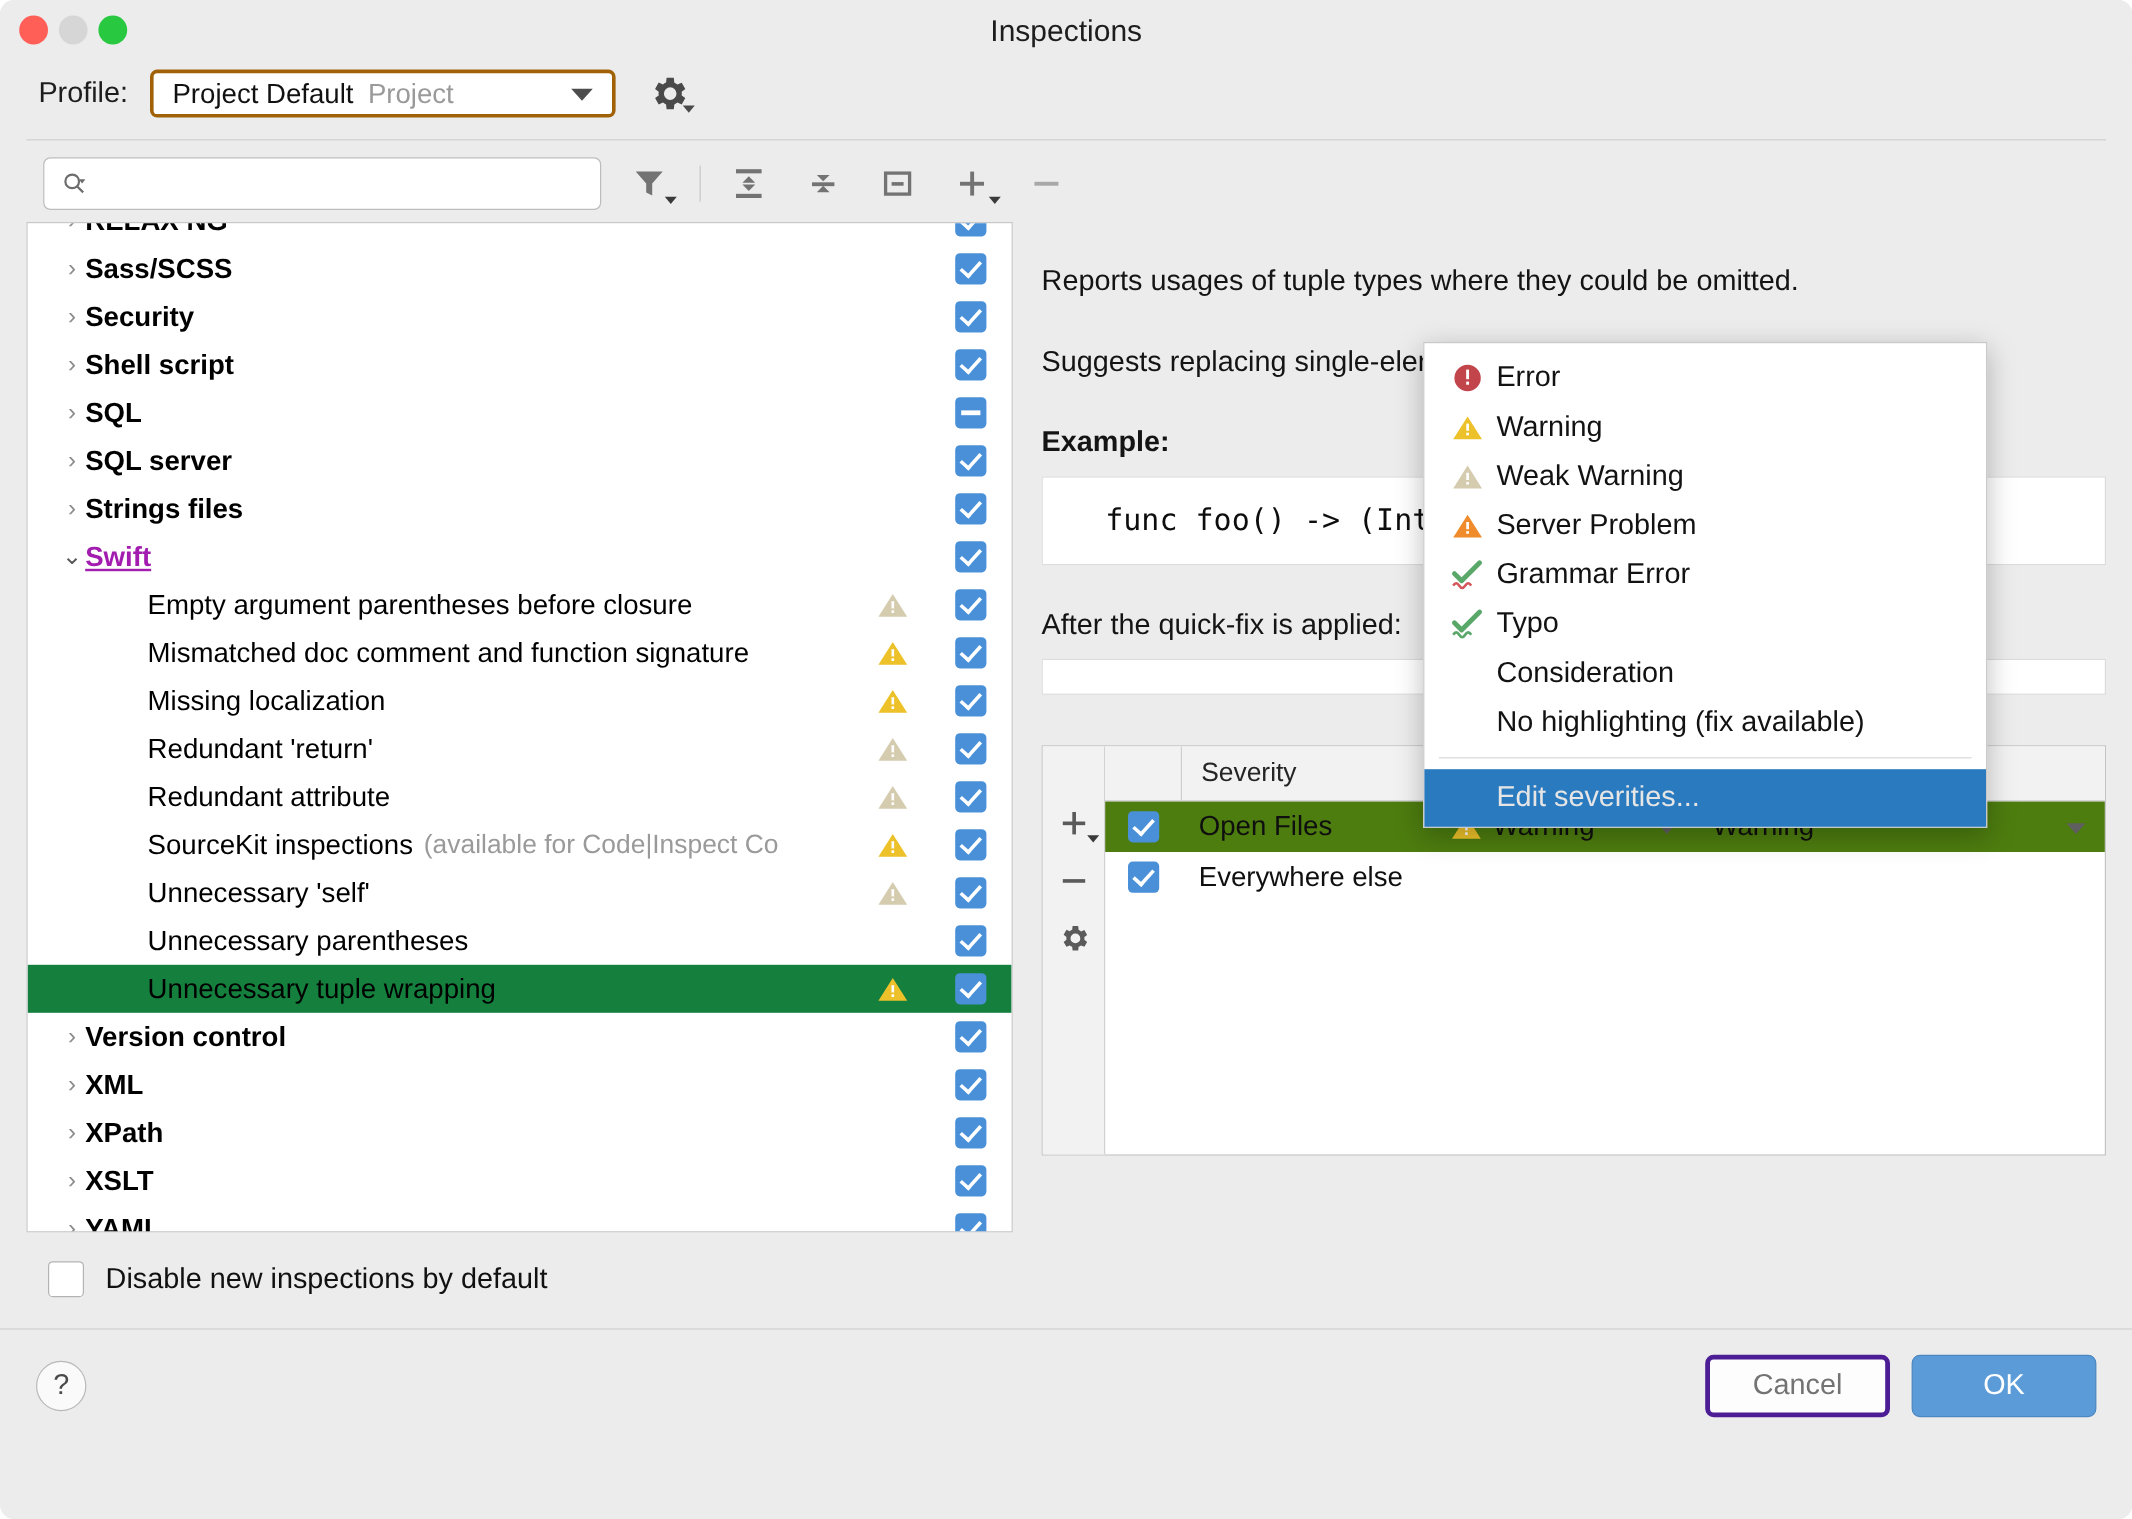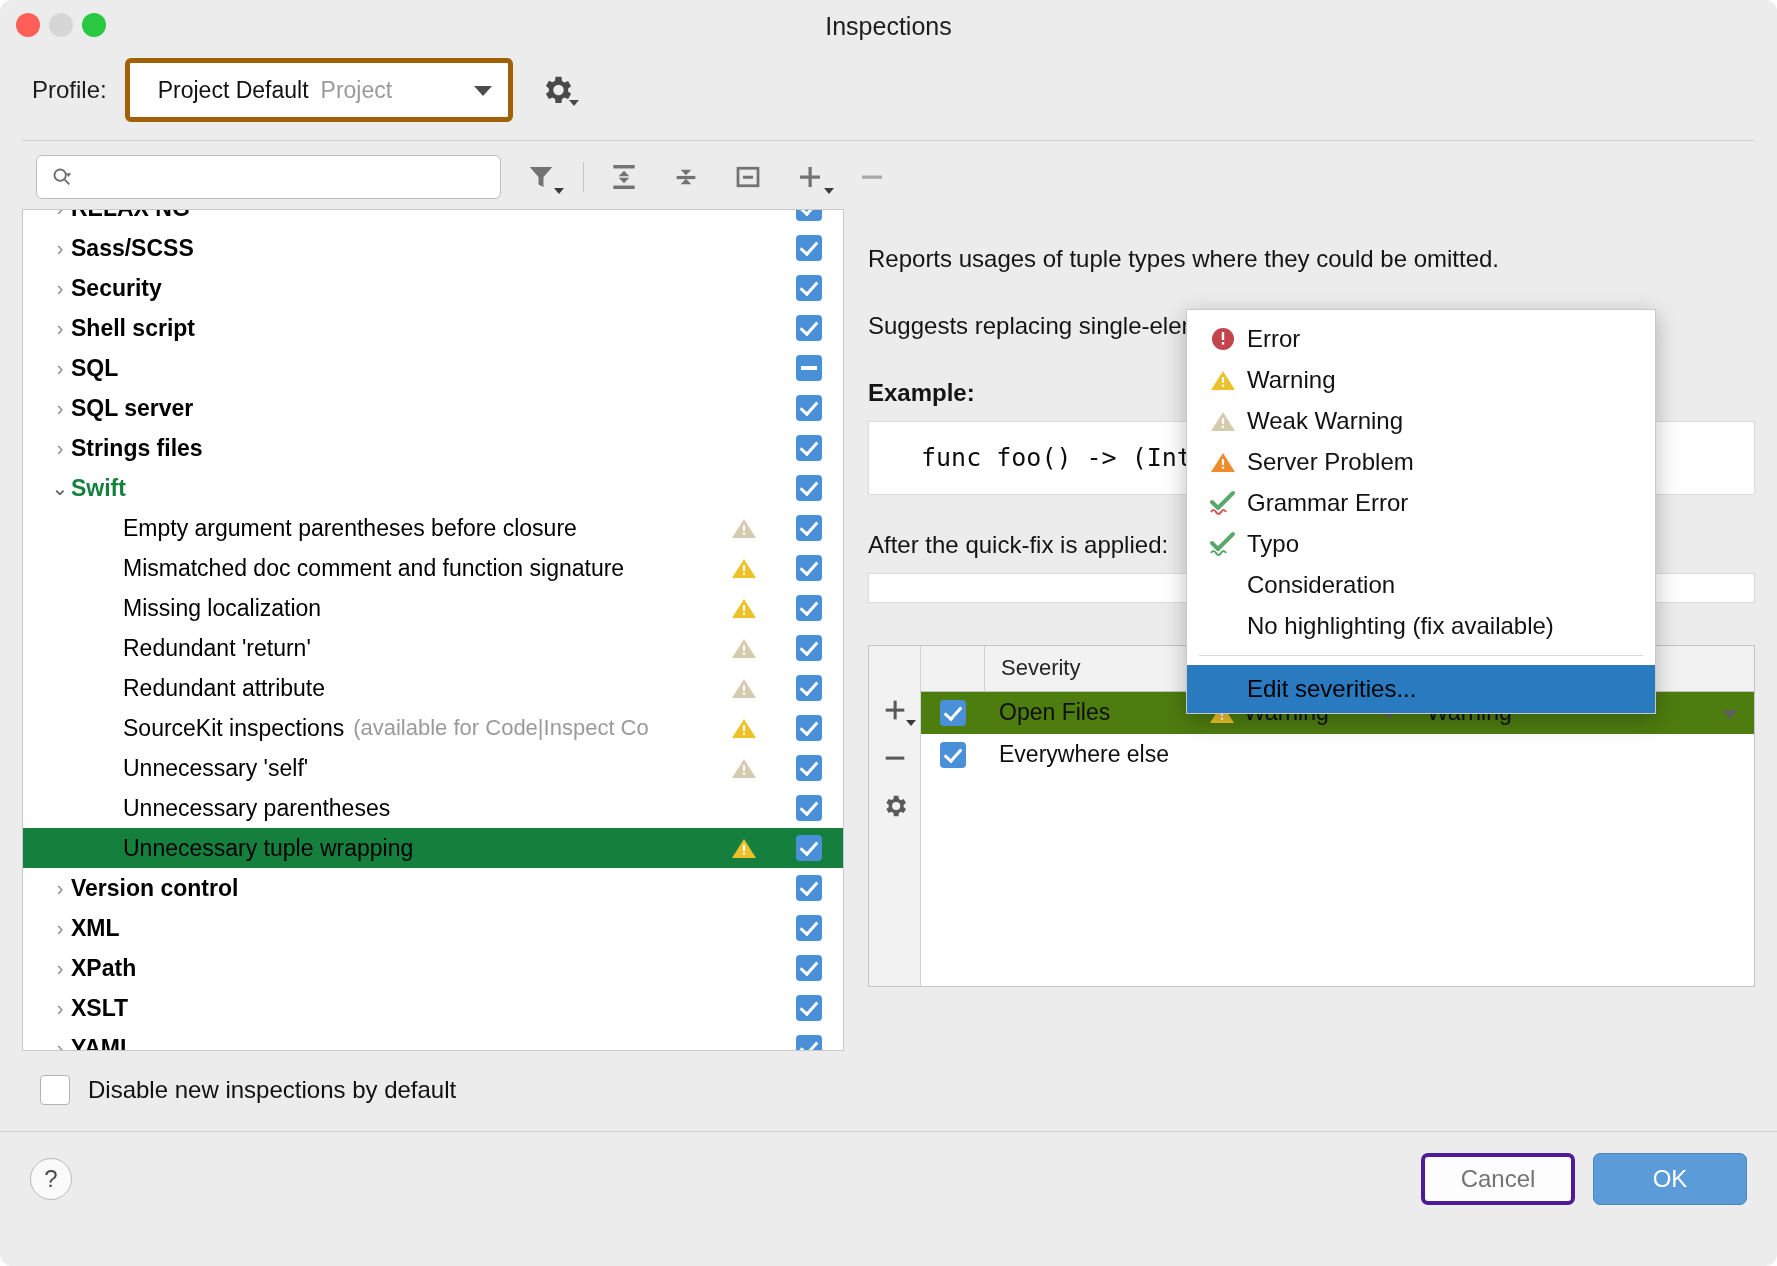--- a/index.html
+++ b/index.html
@@ -37,26 +37,26 @@
   }
 
   
   .profile-row {
     display: flex; align-items: center;
     padding: 6px 0 18px 32px;
   }
   .profile-label { font-size: 24px; color: #1d1d1d; margin-right: 18px; }
   .profile-combo {
     position: relative;
-    width: 388px; height: 64px;
+    width: 388px; height: 40px;
     background: #fff;
-    border: 5px solid #a16207;
+    border: 3px solid #a16207;
     border-radius: 6px;
     display: flex; align-items: center;
-    padding: 0 28px;
+    padding: 0 16px;
   }
   .profile-name { font-size: 23px; color: #111; }
   .profile-sub  { font-size: 23px; color: #9a9a9a; margin-left: 12px; }
   .combo-arrow {
     position: absolute; right: 16px; top: 50%;
     margin-top: -4px;
     width: 0; height: 0;
     border-left: 9px solid transparent;
     border-right: 9px solid transparent;
     border-top: 10px solid #4d4d4d;
@@ -125,21 +125,21 @@
   .chev {
     width: 22px; text-align: center; flex: none;
     color: #8a8a8a; font-size: 20px; line-height: 1;
   }
   .chev.down { color: #5a5a5a; }
   .row-label {
     font-size: 23px; color: #000;
     white-space: nowrap;
   }
   .row.group > .row-label { font-weight: bold; }
-  .row.group.expanded > .row-label { color: #15803d; }
+  .row.group.expanded > .row-label { color: #a21caf; text-decoration: underline; }
   .row.leaf { padding-left: 100px; }
   .row-note {
     font-size: 22px; color: #9a9a9a; margin-left: 9px;
     white-space: nowrap;
   }
   .row-right {
     position: absolute; right: 0; top: 0;
     height: 100%;
     display: flex; align-items: center;
   }
@@ -276,21 +276,21 @@
     font-size: 24px; color: #121212;
   }
   .mi .mi-ico {
     width: 40px; display: flex; align-items: center; justify-content: center;
     flex: none;
   }
   .mi .mi-label { margin-left: 4px; white-space: nowrap; text-align: center; }
   .mi.noicon .mi-label { margin-left: 44px; }
   .mi-sep { height: 1px; background: #d9d9d9; margin: 9px 12px 0 12px; }
   .mi.highlight {
-    background: #2a7ac0; color: #000000;
+    background: #2a7ac0; color: #e5e5e5;
     height: 48px; margin-top: 9px;
   }
   .mi.highlight .mi-label { font-weight: normal; }
 
   
   .disable-row {
     display: flex; align-items: center;
     padding: 24px 0 0 40px;
     gap: 18px;
   }

